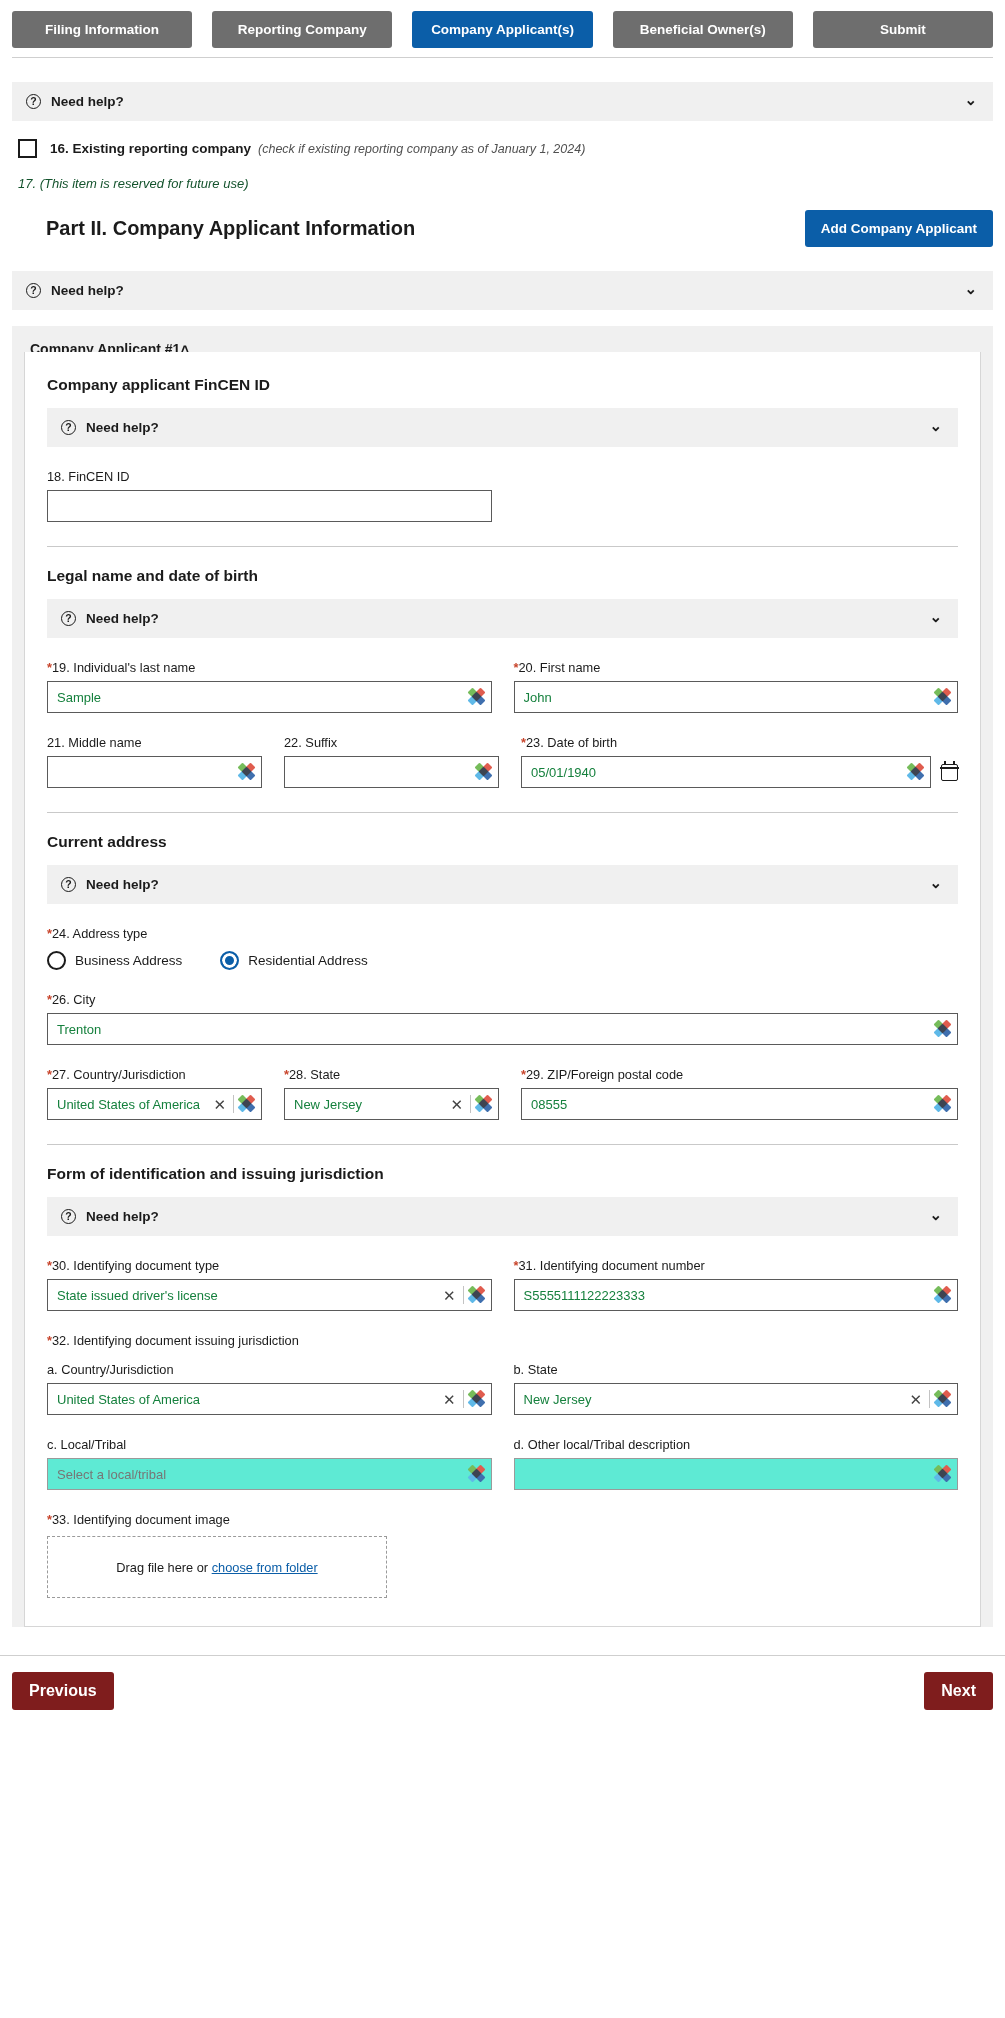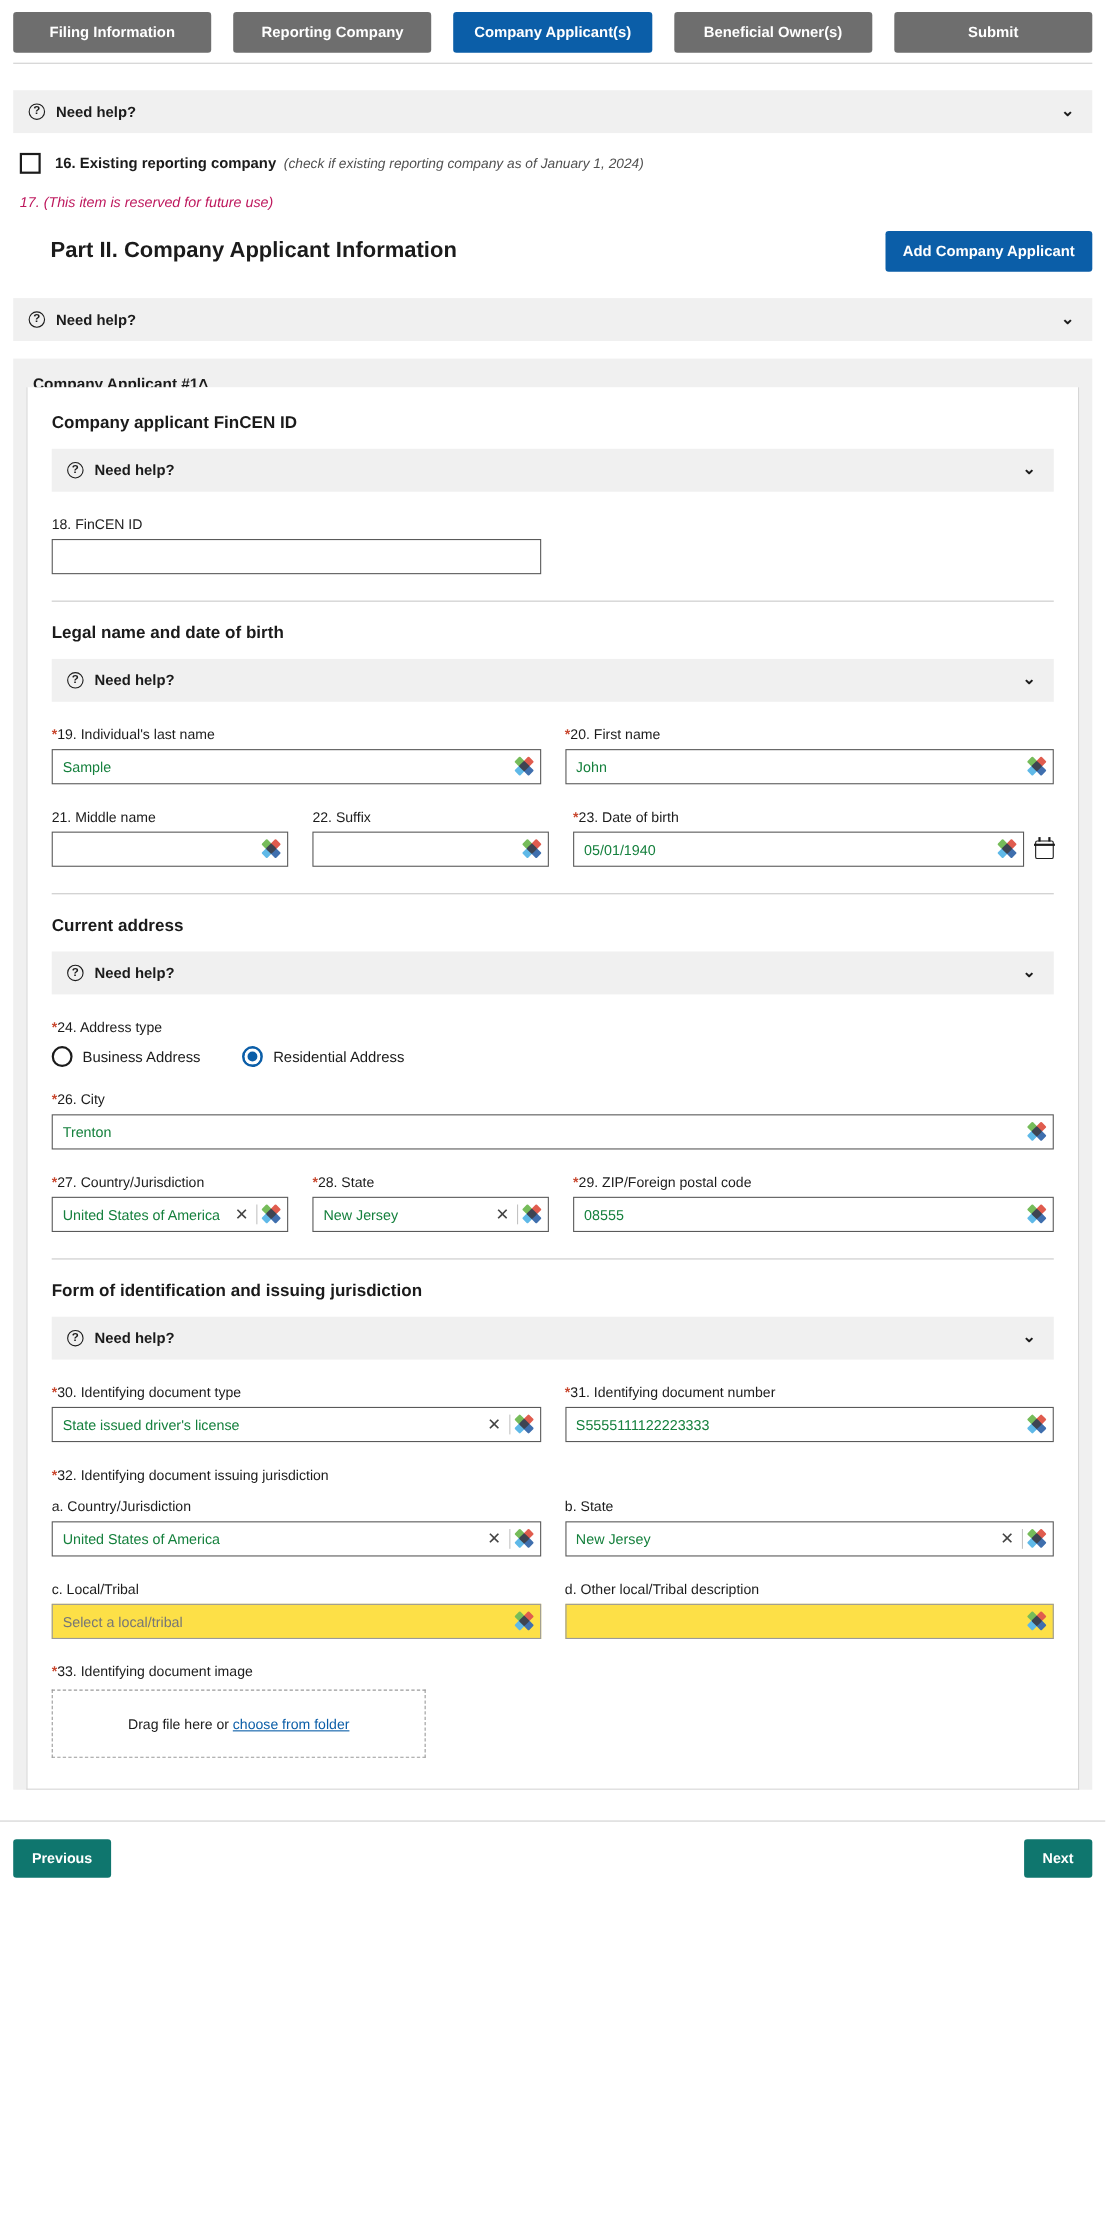--- a/index.html
+++ b/index.html
@@ -79,21 +79,21 @@
     margin-right: 13px;
     cursor: pointer;
     flex: none;
   }
   .chk-label { font-size: 13.5px; font-weight: bold; }
   .chk-note { font-size: 12.5px; font-style: italic; color: #505050; margin-left: 7px; font-weight: normal;}
 
   .reserved {
     font-size: 13px; margin-top: 18px; padding-left: 6px;
   }
-  .reserved i { color:#be185d; }
+  .reserved i { color:#14532d; }
 
   
   .part-head {
     display: flex; align-items: center; justify-content: space-between;
     margin-top: 19px; padding-left: 6px;
   }
   .part-title { font-size: 20px; font-weight: bold; margin-left: 28px; }
   .btn-primary {
     background: #0b5ea8; color: #fff;
     font-size: 13.5px; font-weight: bold;
@@ -142,21 +142,21 @@
   .lbl .req { color: #c8452c; font-weight: bold; }
 
   .field {
     position: relative;
     border: 1px solid #5a5a5a;
     background: #fff;
     height: 32px;
     display: flex; align-items: center;
     padding: 0 6px 0 9px;
   }
-  .field.disabled { background: #fde047; border-color: #9a9a9a; align-items: center; }
+  .field.disabled { background: #5eead4; border-color: #9a9a9a; align-items: center; }
   .field .val {
     font-size: 13px; color: #15803d;
     flex: 1 1 auto; overflow: hidden; white-space: nowrap;
   }
   .field.disabled .val { color: #767676; }
   .field .clear {
     font-size: 15px; color: #444; padding: 0 7px;
     cursor: pointer; line-height: 1;
   }
   .field .divider {
@@ -228,22 +228,22 @@
   }
 
   
   .footer {
     border-top: 1px solid #cfcfcf;
     margin-top: 28px;
     padding: 16px 12px 18px 12px;
     display: flex; justify-content: space-between; align-items: center;
   }
   .btn-nav {
-    background: #0f766e; color:#fff; border:none; border-radius:3px;
-    font-size: 13px; font-weight: bold; padding: 10px 17px; cursor:pointer;
+    background: #7f1d1d; color:#fff; border:none; border-radius:3px;
+    font-size: 16px; font-weight: bold; padding: 10px 17px; cursor:pointer;
     font-family: "Liberation Sans", sans-serif;
   }
 </style>
 </head>
 <body>
 
 <div class="steps">
   <div class="step">Filing Information</div>
   <div class="step">Reporting Company</div>
   <div class="step active">Company Applicant(s)</div>

